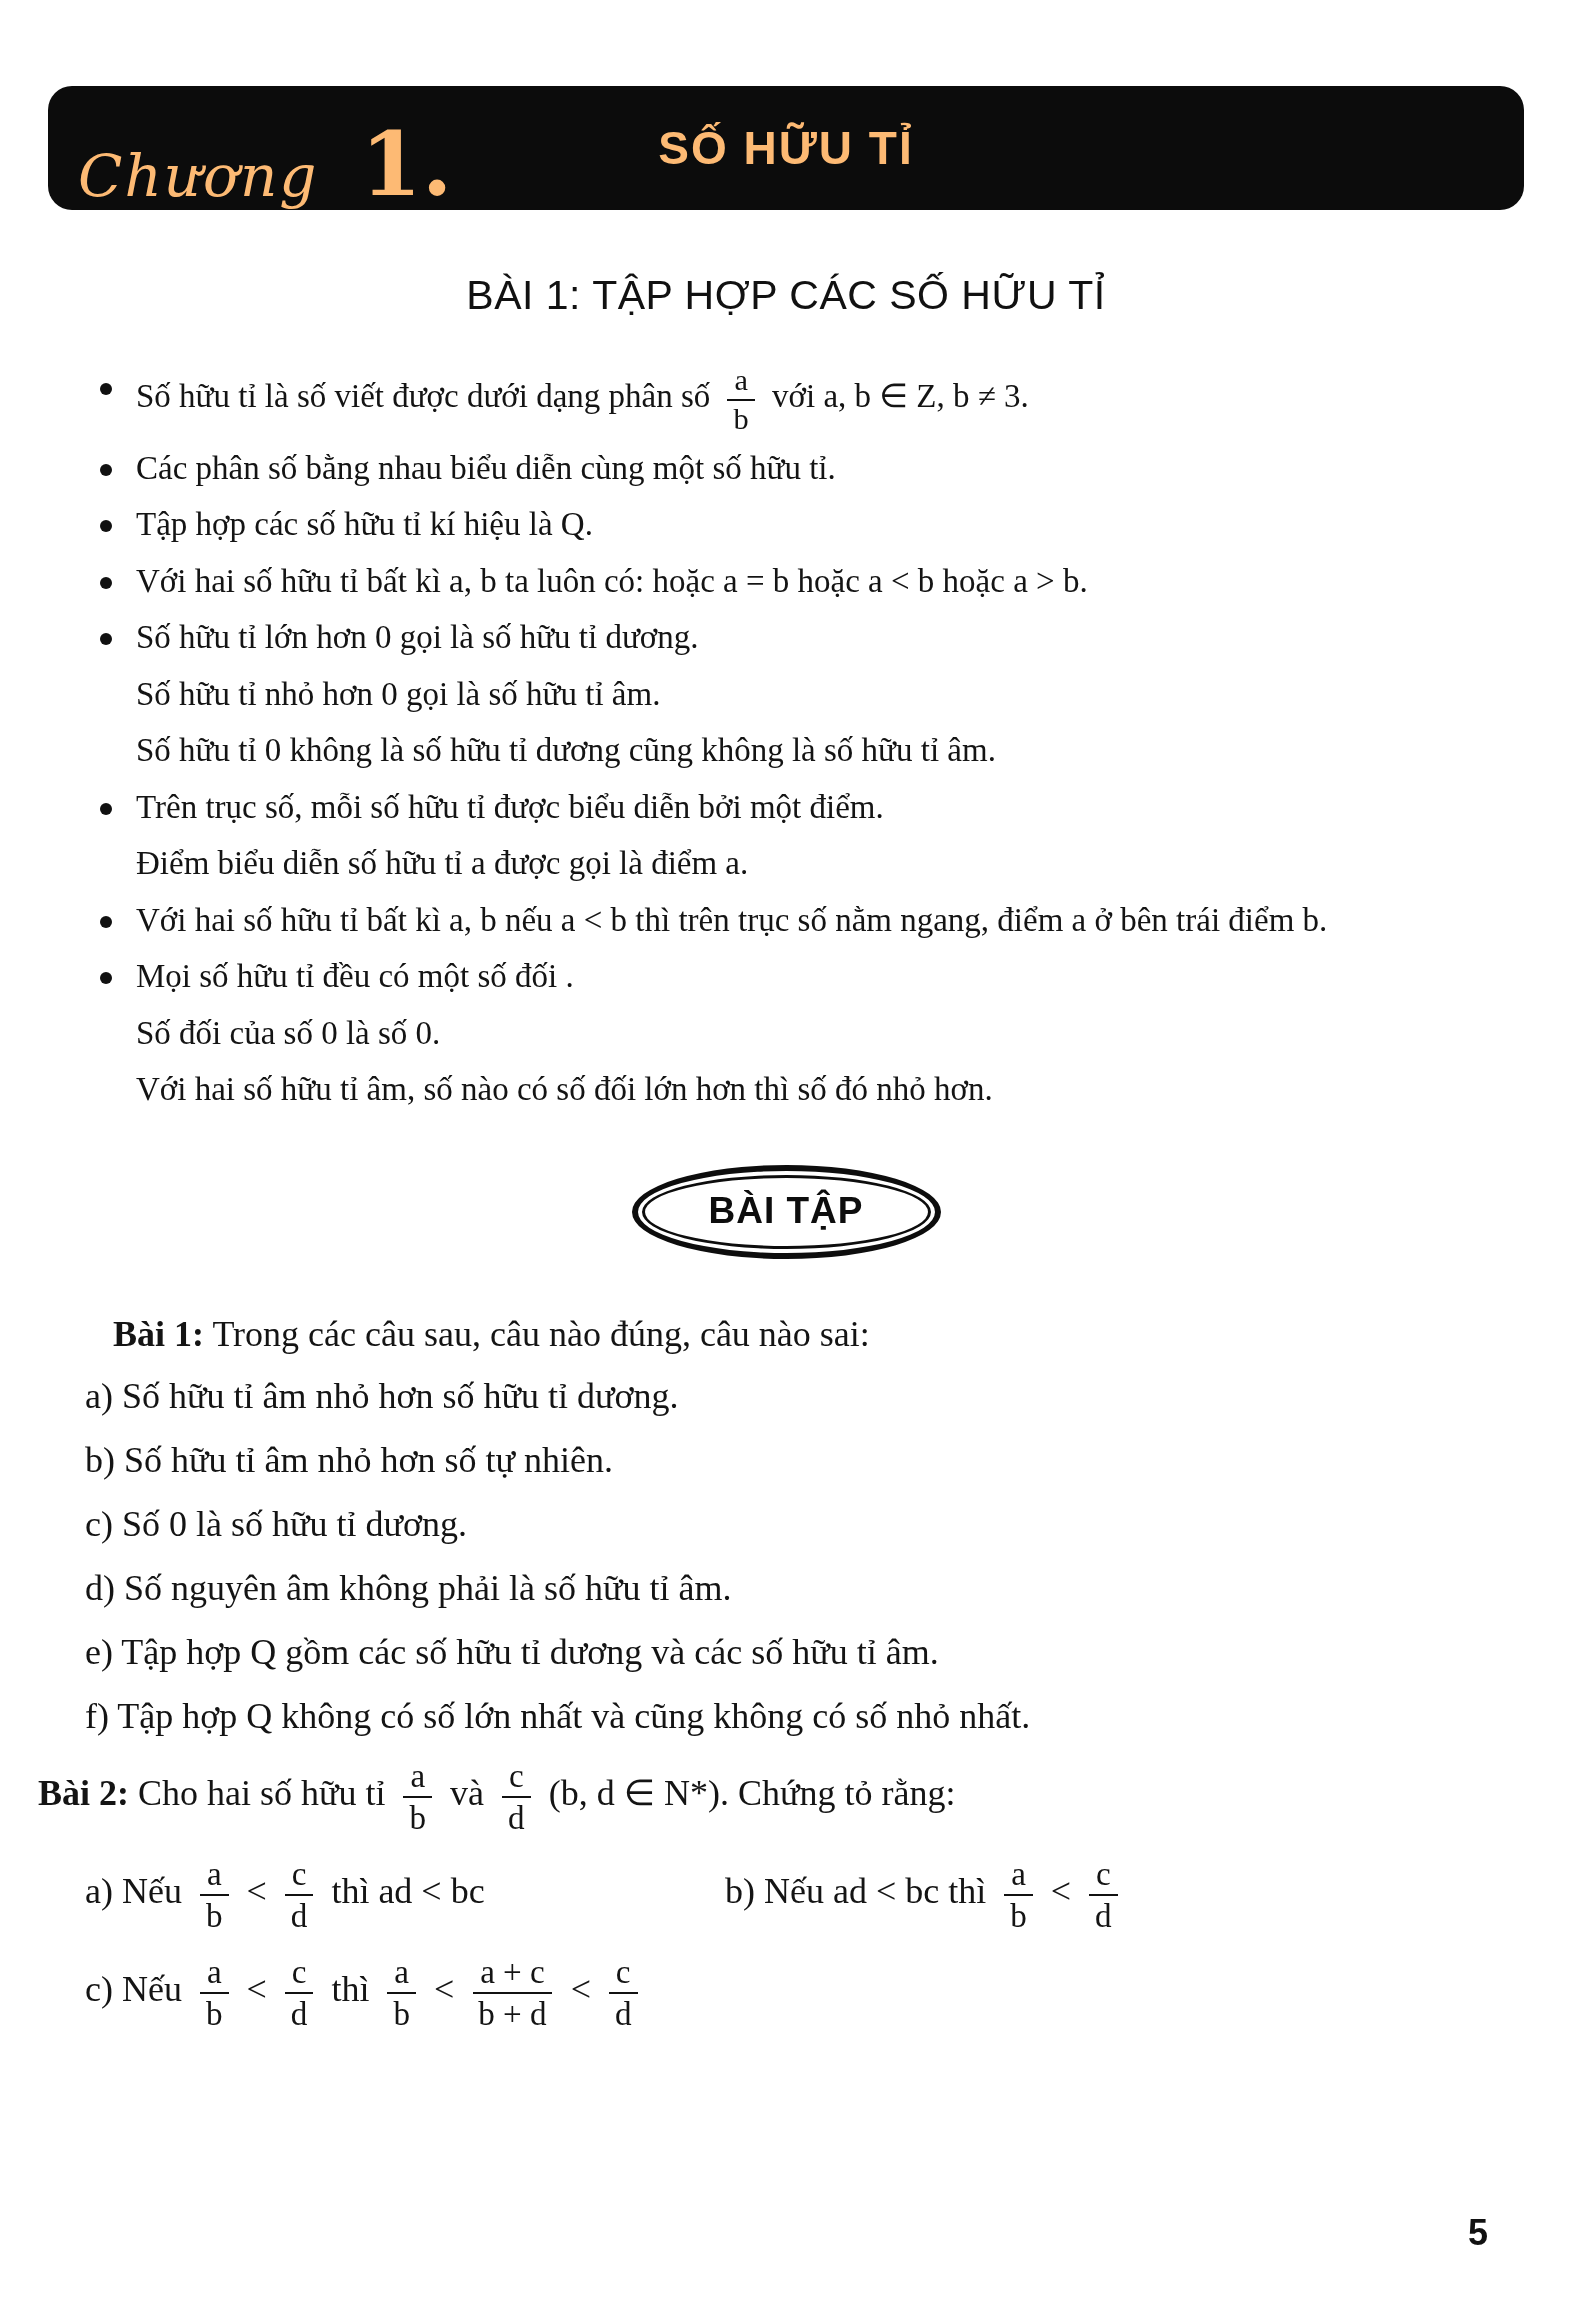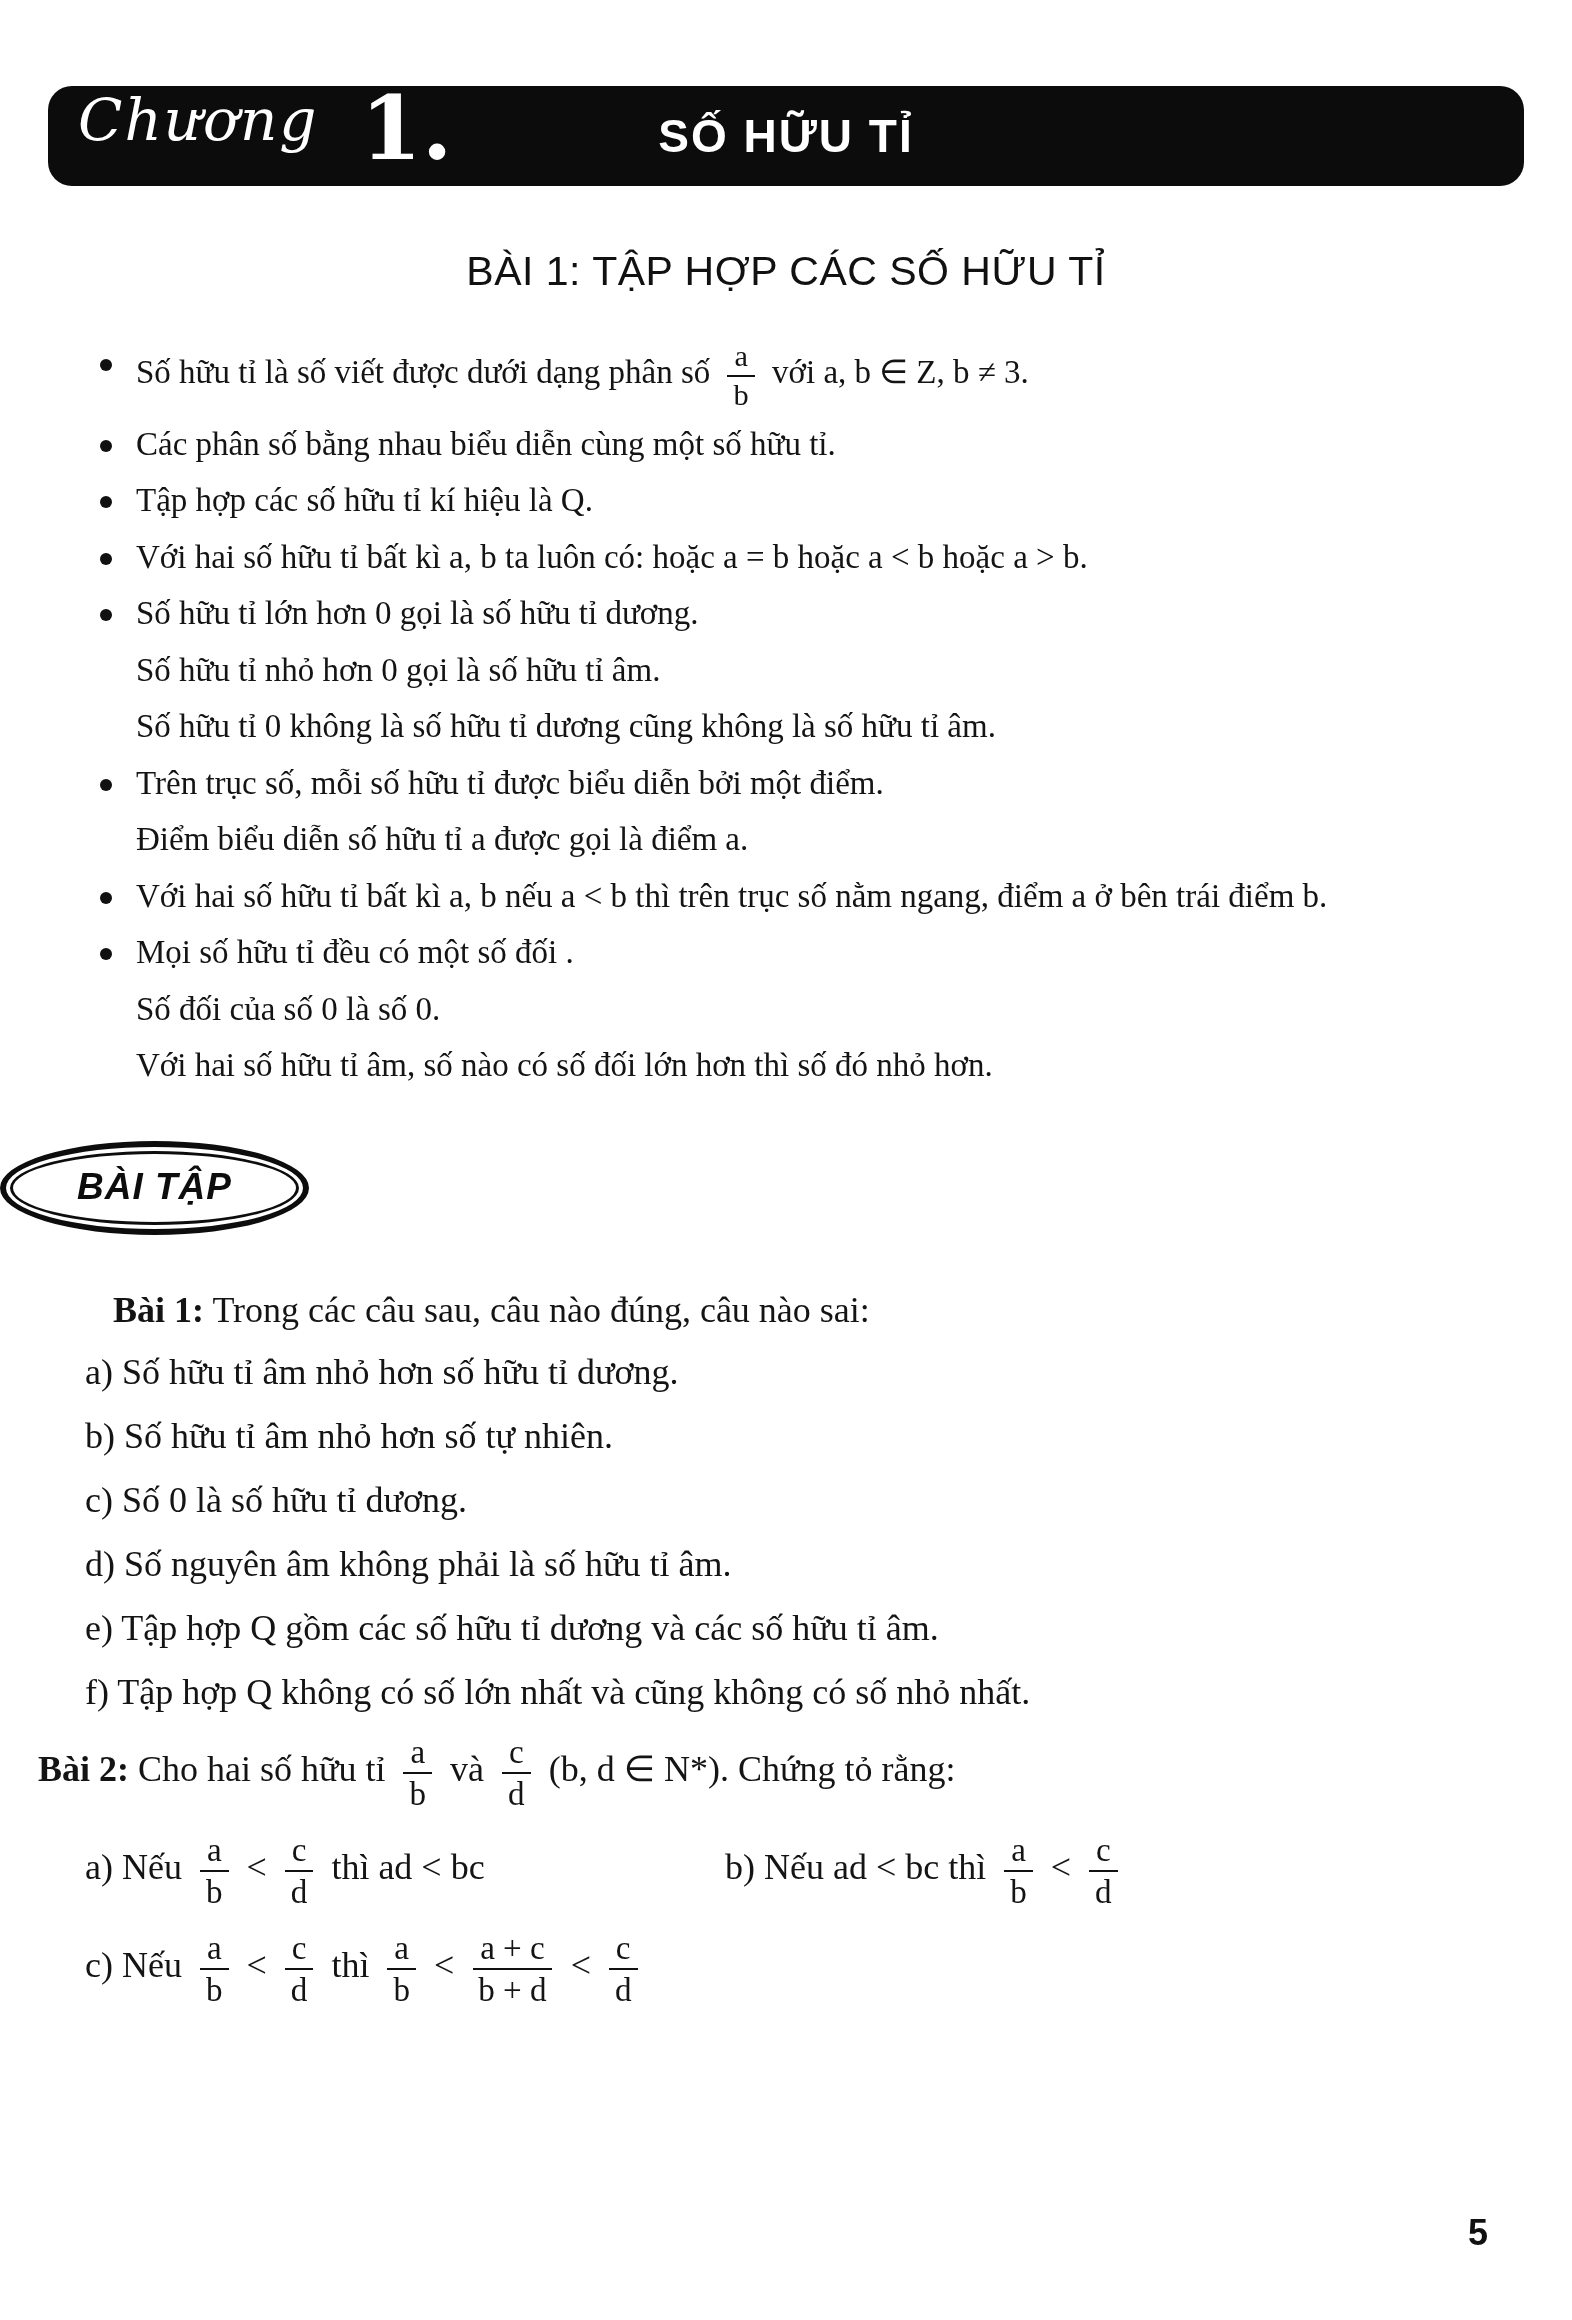--- a/index.html
+++ b/index.html
@@ -9,26 +9,26 @@
     height:2320px;
     background:#ffffff;
     color:#141414;
     font-family:"Liberation Serif", serif;
     overflow:hidden;
   }
   
   .chapter-banner{
     position:relative;
     margin:86px 48px 0 48px;
-    height:100px;
+    height:124px;
     background:#0c0c0c;
     border-radius:24px;
-    color:#ffffff;
+    color:#fdba74;
     display:flex;
-    align-items:flex-start;
+    align-items:flex-end;
   }
   .chapter-word{
     margin-left:30px;
     font-family:"DejaVu Serif", serif;
     font-style:italic;
     font-size:58px;
     letter-spacing:2px;
   }
   .chapter-num{
     margin-left:42px;
@@ -84,21 +84,21 @@
     align-items:center;
     vertical-align:middle;
     margin:0 8px;
     line-height:1.15;
     font-size:0.92em;
     text-align:center;
   }
   .fnum{padding:0 7px 1px 7px;border-bottom:2.5px solid #111111;}
   .fden{padding:1px 7px 0 7px;}
   
-  .badge-wrap{display:flex;justify-content:flex-start;margin:50px 0 48px 0;font-style:italic;}
+  .badge-wrap{display:flex;justify-content:center;margin:50px 0 48px 0;}
   .badge-outer{
     border:6px solid #0d0d0d;
     border-radius:50%;
     padding:4px;
   }
   .badge-inner{
     border:3px solid #0d0d0d;
     border-radius:50%;
     padding:12px 64px 14px 64px;
     font-family:"Liberation Sans", sans-serif;

